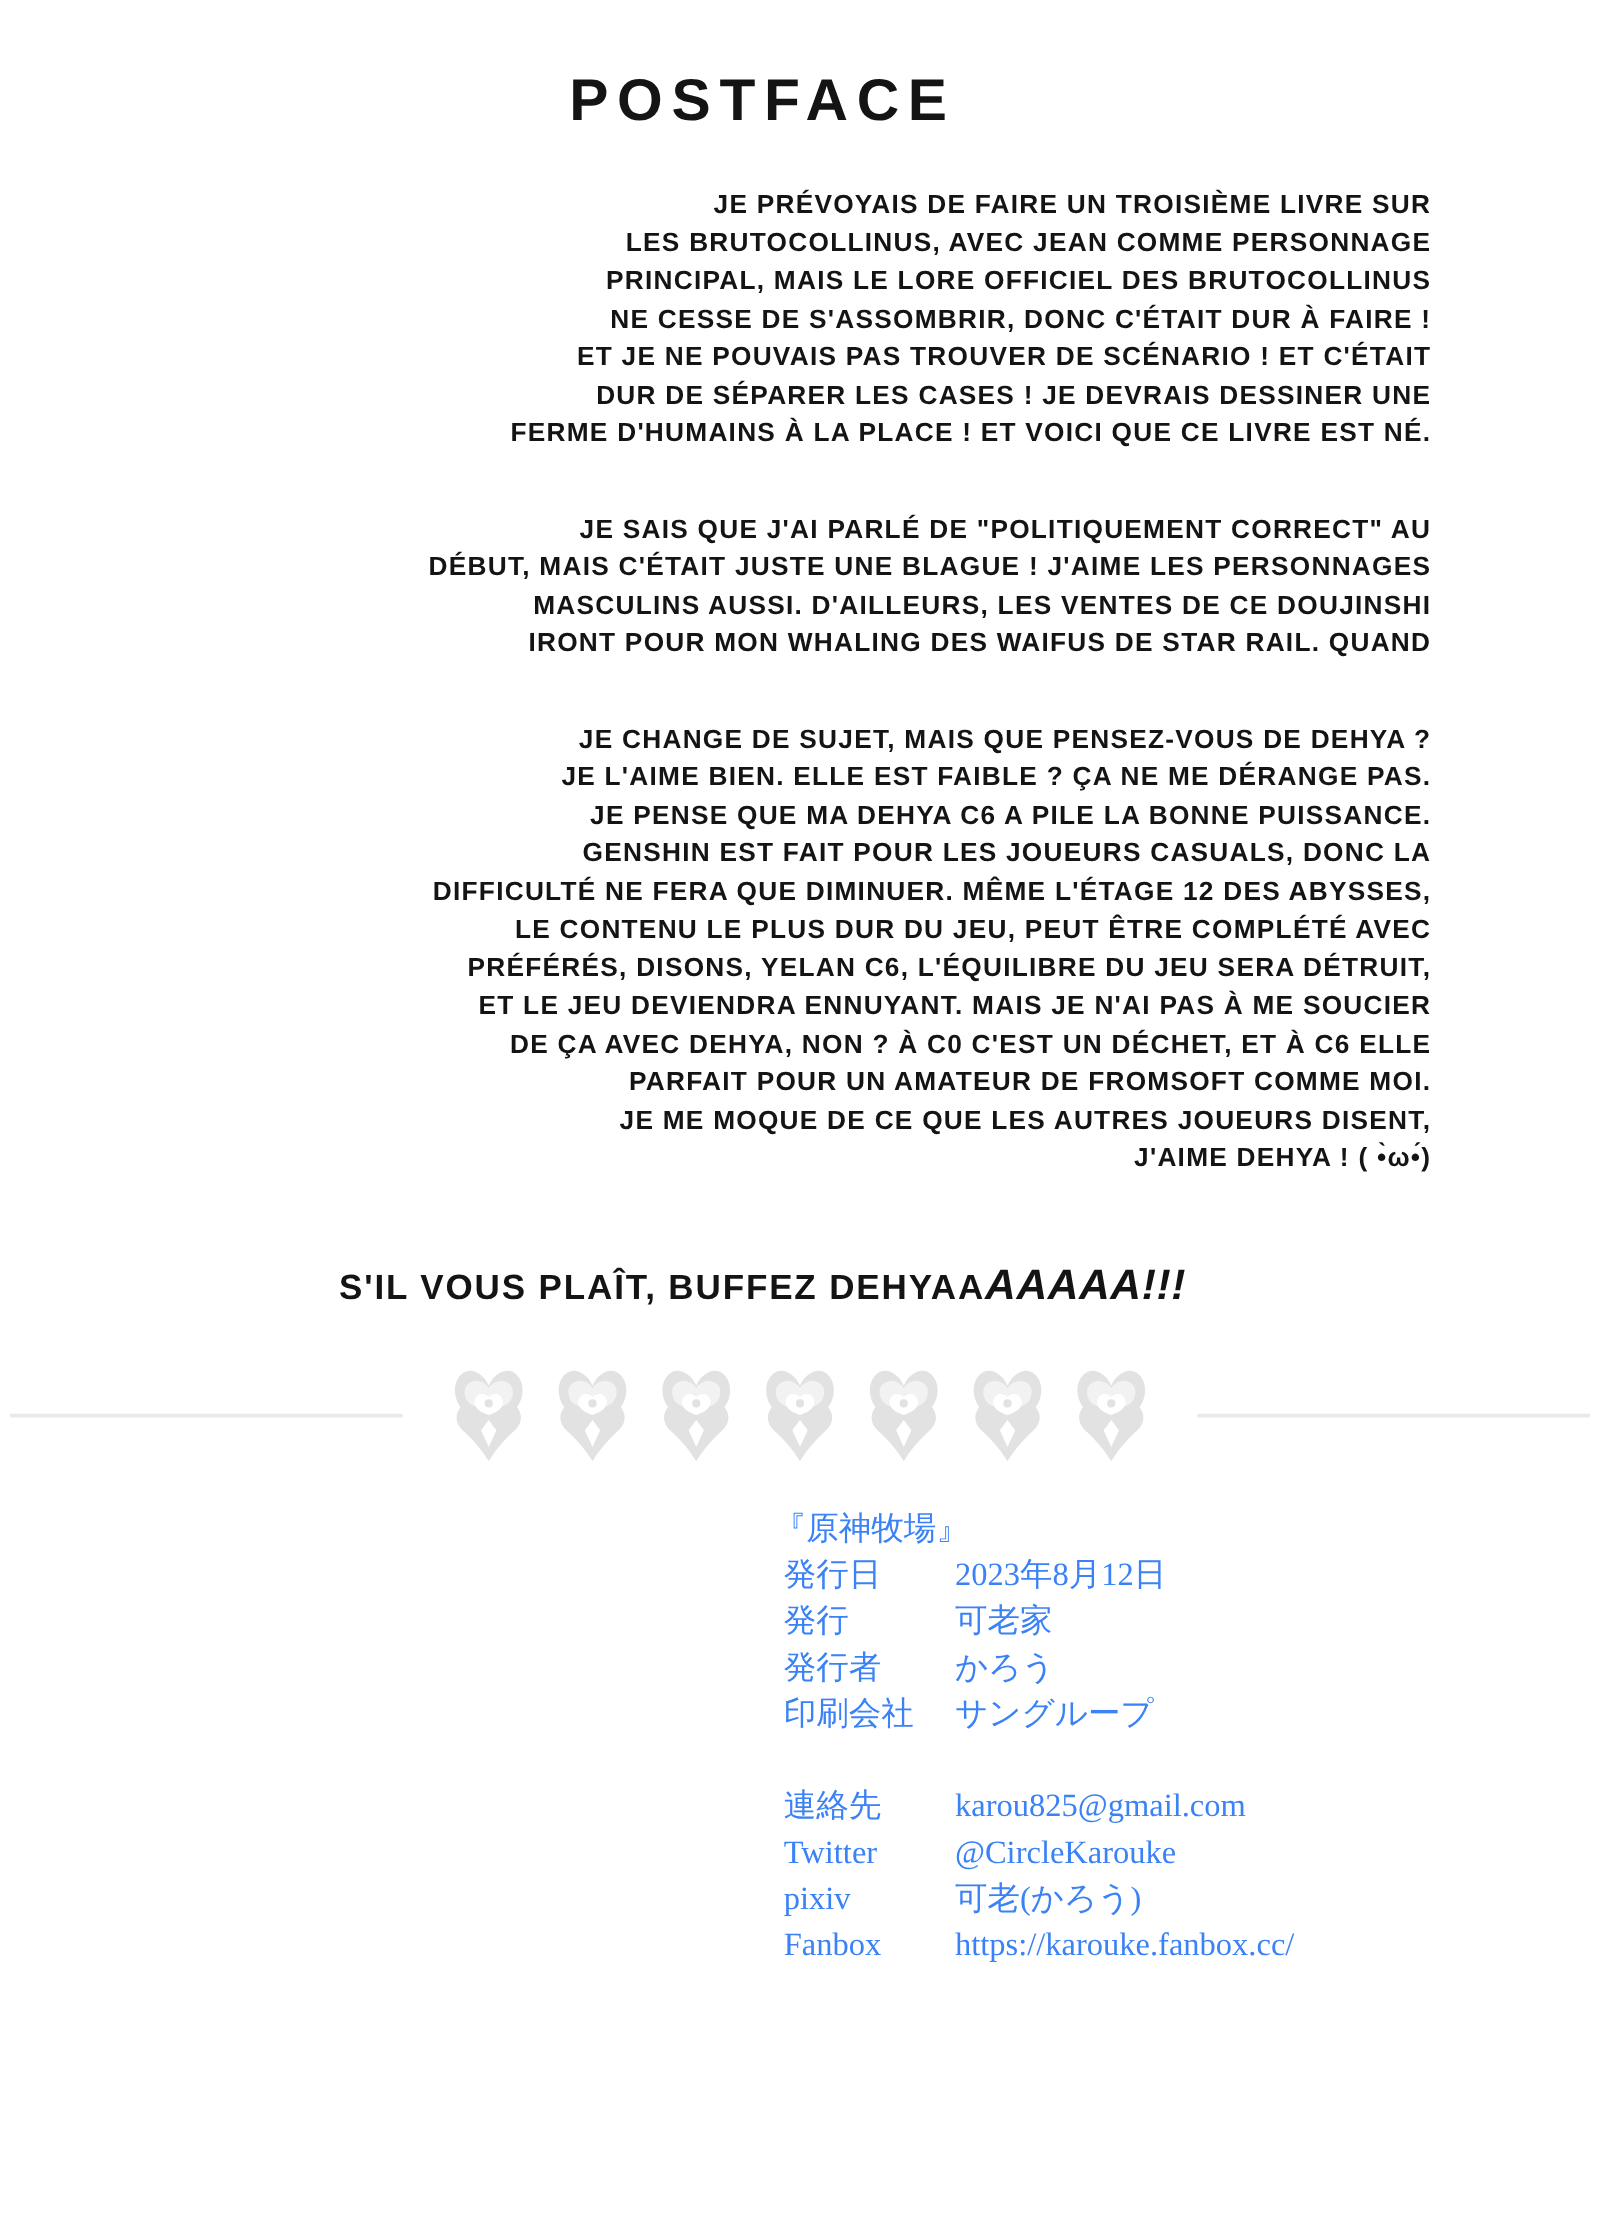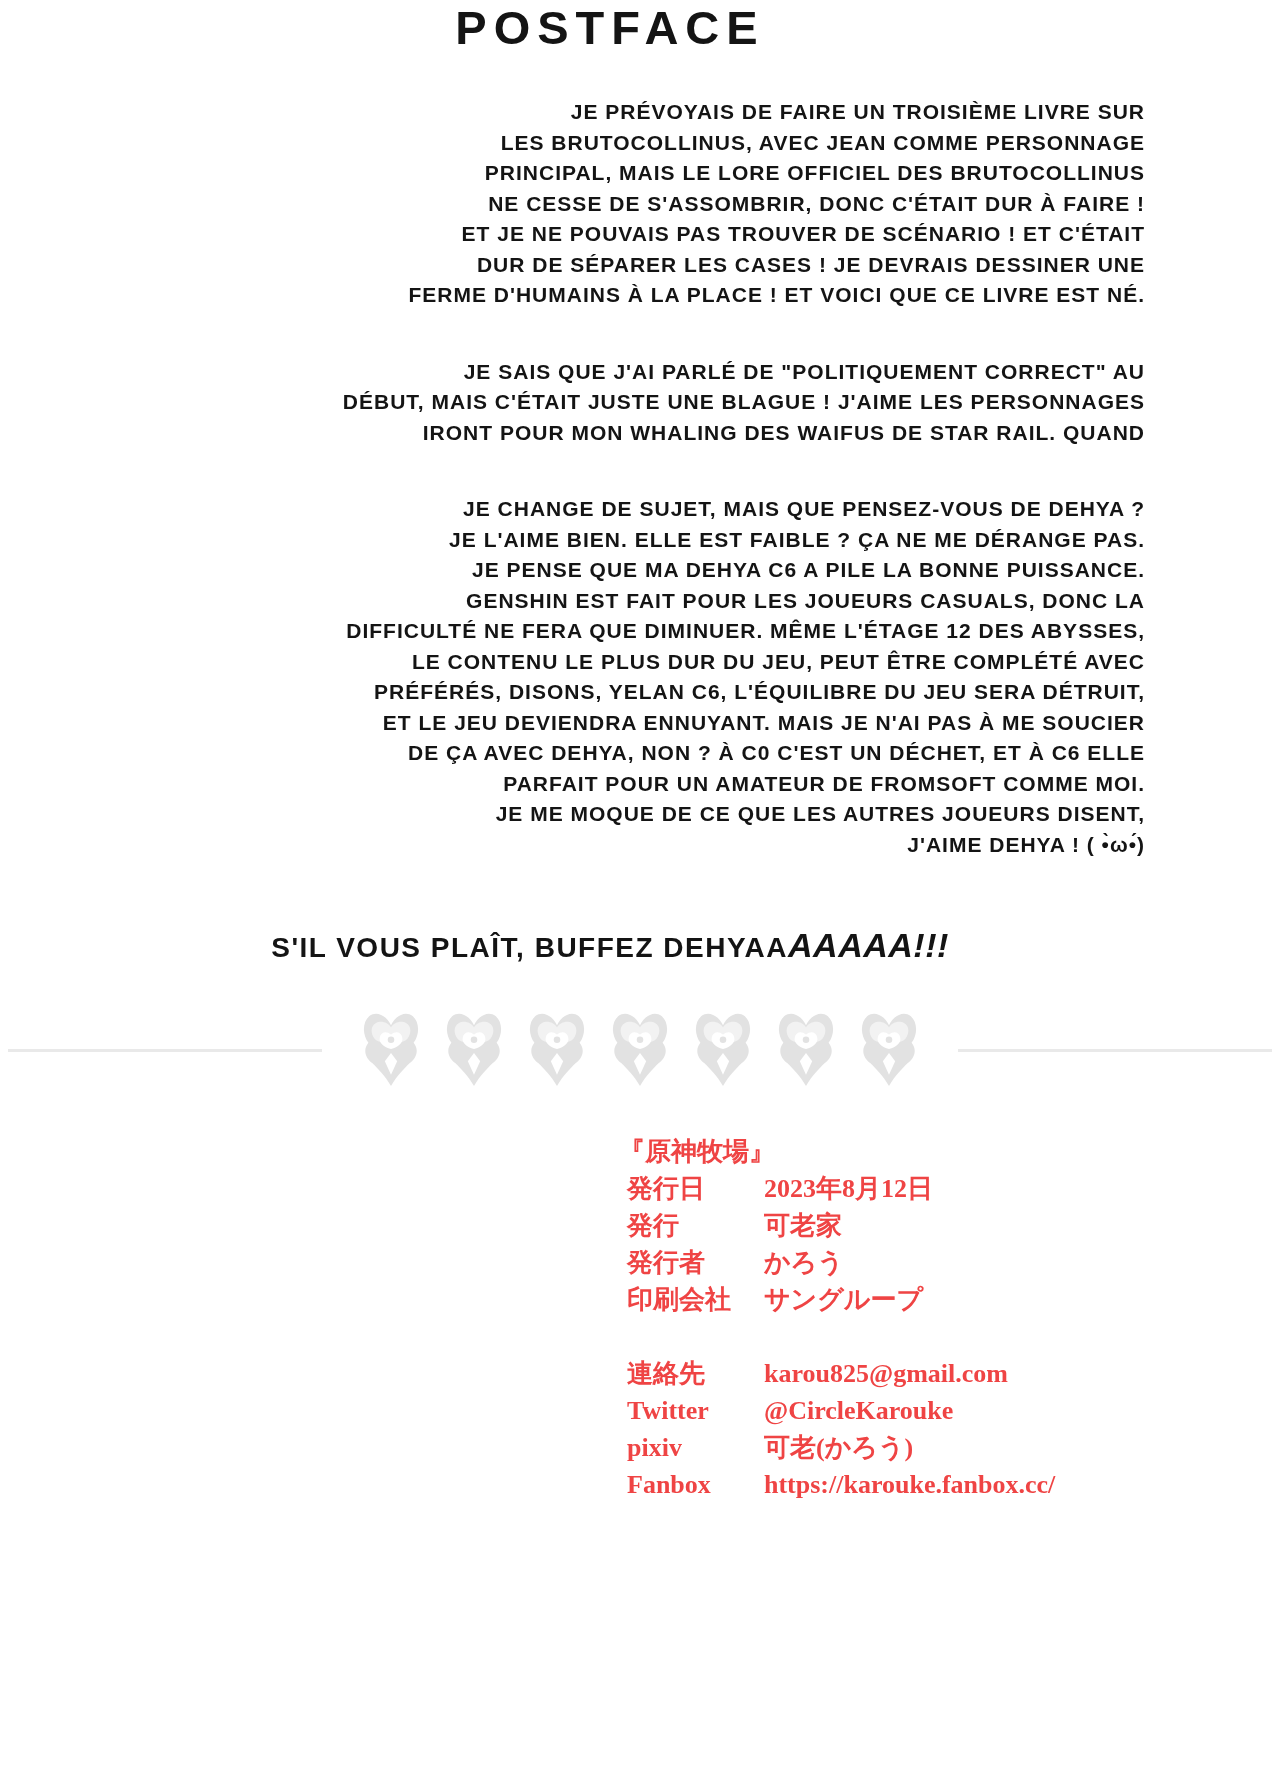--- a/index.html
+++ b/index.html
@@ -1,21 +1,21 @@
 <!DOCTYPE html>
 <html lang="fr"><head>
 <meta charset="utf-8">
 <style>
   html,body{margin:0;padding:0;}
   body{
     width:1280px;height:1785px;background:#ffffff;color:#141414;
     font-family:"Liberation Sans",sans-serif;overflow:hidden;position:relative;
   }
   .content{
-    width:1070px;margin:0 auto 0 75px;text-align:center;
+    width:1070px;margin:0 auto 0 75px;text-align:center;padding-top:52px;
   }
   .page-title{
     font-size:47px;font-weight:bold;letter-spacing:7px;margin:0 0 42px 0;
   }
   .intro{
     font-size:22px;letter-spacing:1.5px;margin:0 0 48px 0;font-weight:bold;
   }
   .para{margin:0 0 46px 0;}
   .bodyline{
     font-size:21px;line-height:30.5px;letter-spacing:1px;font-weight:bold;
@@ -33,23 +33,23 @@
     margin-top:46px;display:flex;align-items:center;width:1280px;
     margin-left:-75px; 
     height:78px;
   }
   .divider .rule{flex:1;height:3px;background:#e9e9e9;}
   .divider .rule.left{margin-left:8px;}
   .divider .rule.right{margin-right:8px;}
   .emblem-row{display:flex;gap:21px;margin:0 38px;}
   .emblem{width:62px;height:76px;color:#e2e2e2;}
   .colophon{
-    margin:44px 0 0 552px;text-align:left;
+    margin:32px 0 0 552px;text-align:left;
     font-family:"Liberation Serif","DejaVu Serif",serif;
-    font-size:26px;line-height:37px;color:#ef4444;font-weight:bold;
+    font-size:26px;line-height:37px;color:#3b82f6;
   }
   .col-title{margin:0 0 0 -8px;}
   .crow{display:flex;}
   .clabel{width:137px;flex:0 0 137px;}
   .cvalue{white-space:nowrap;}
   .cgap{height:37px;}
 </style>
 </head>
 <body>
 
@@ -75,20 +75,21 @@
       <div class="bodyline">FERME D'HUMAINS À LA PLACE ! ET VOICI QUE CE LIVRE EST NÉ.</div>
     </div>
 
   <div class="para">
     <div>
 
         <div class="bodyline">JE SAIS QUE J'AI PARLÉ DE "POLITIQUEMENT CORRECT" AU</div>
 
         <div class="bodyline">DÉBUT, MAIS C'ÉTAIT JUSTE UNE BLAGUE ! J'AIME LES PERSONNAGES</div>
 
+        <div class="bodyline">MASCULINS AUSSI. D'AILLEURS, LES VENTES DE CE DOUJINSHI</div>
 
         <div class="bodyline">IRONT POUR MON WHALING DES WAIFUS DE STAR RAIL. QUAND</div>
       </div>
   </div>
 
   <div class="para">
 
       <div class="bodyline">JE CHANGE DE SUJET, MAIS QUE PENSEZ-VOUS DE DEHYA ?</div>
 
       <div class="bodyline">JE L'AIME BIEN. ELLE EST FAIBLE ? ÇA NE ME DÉRANGE PAS.</div>

